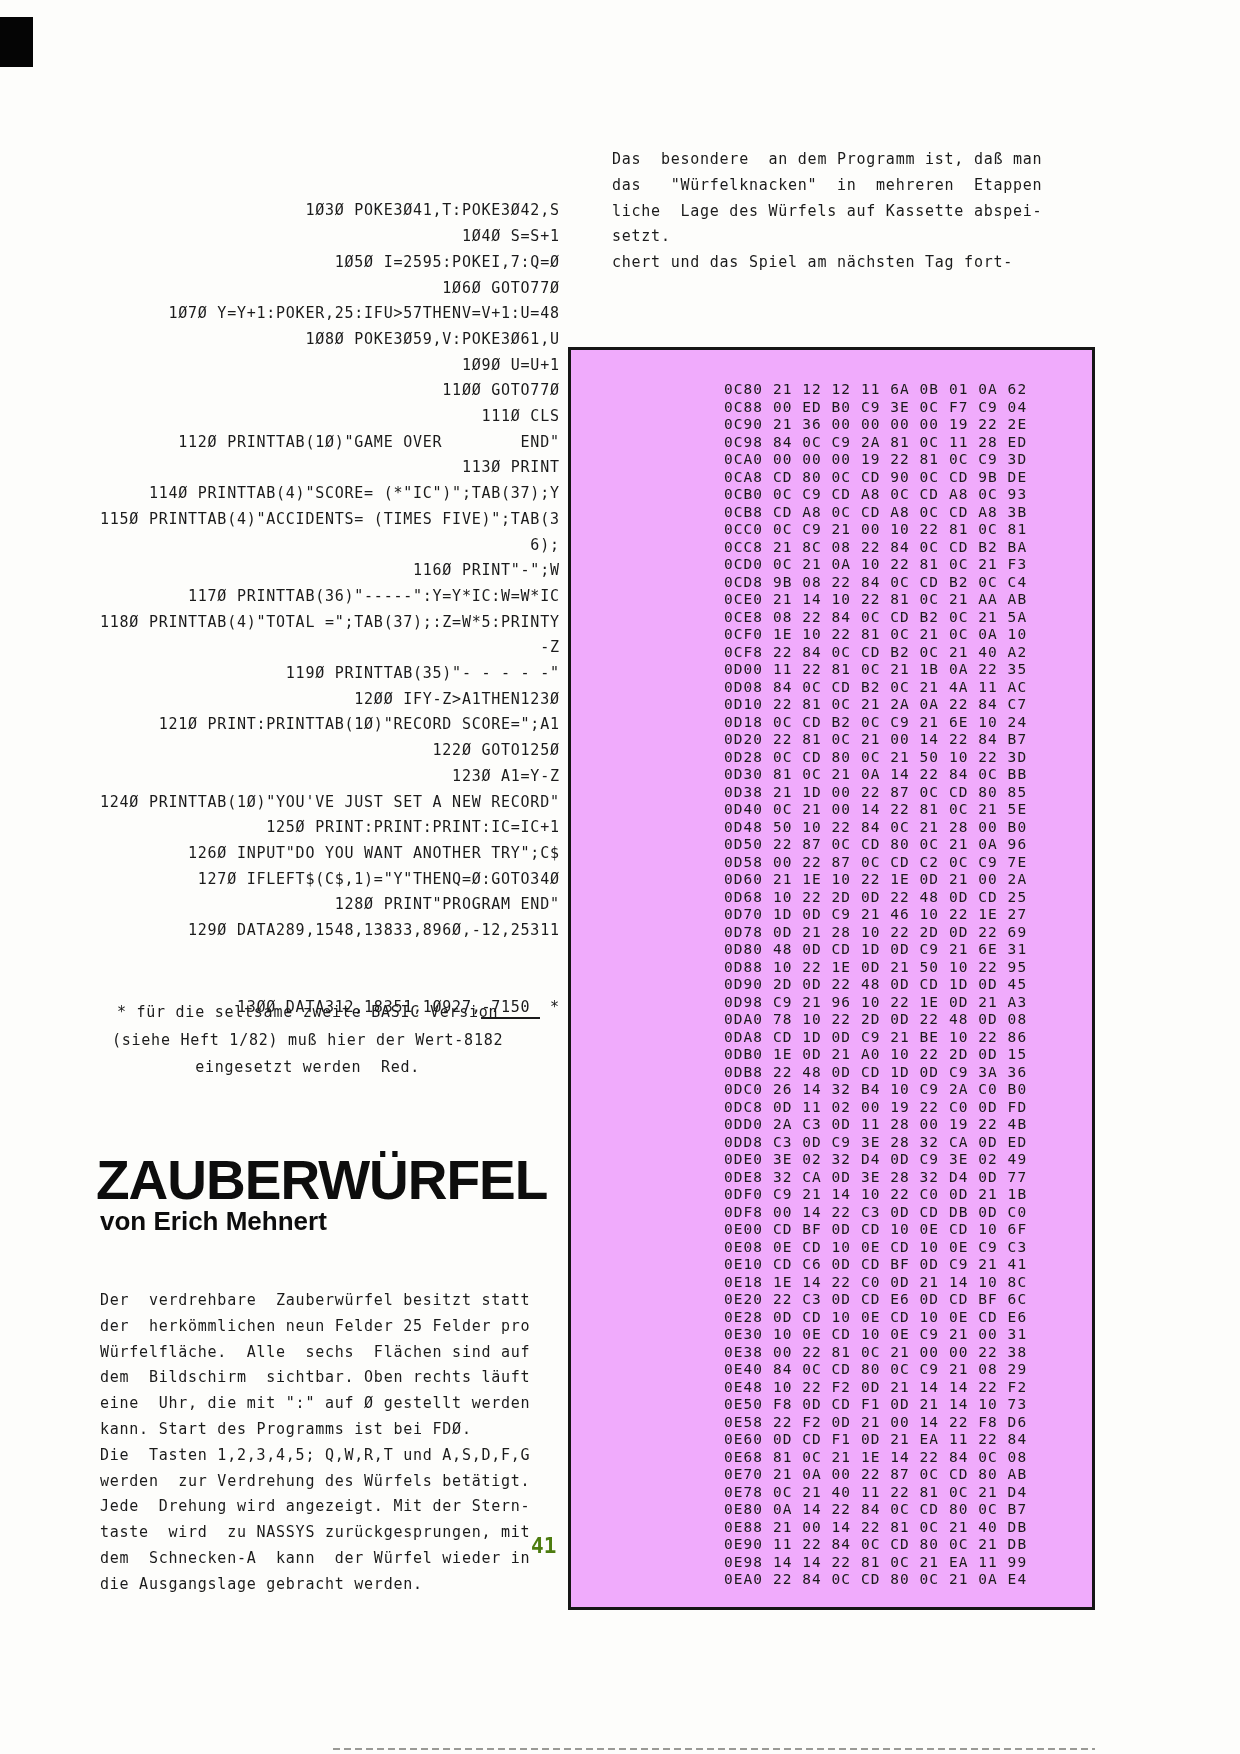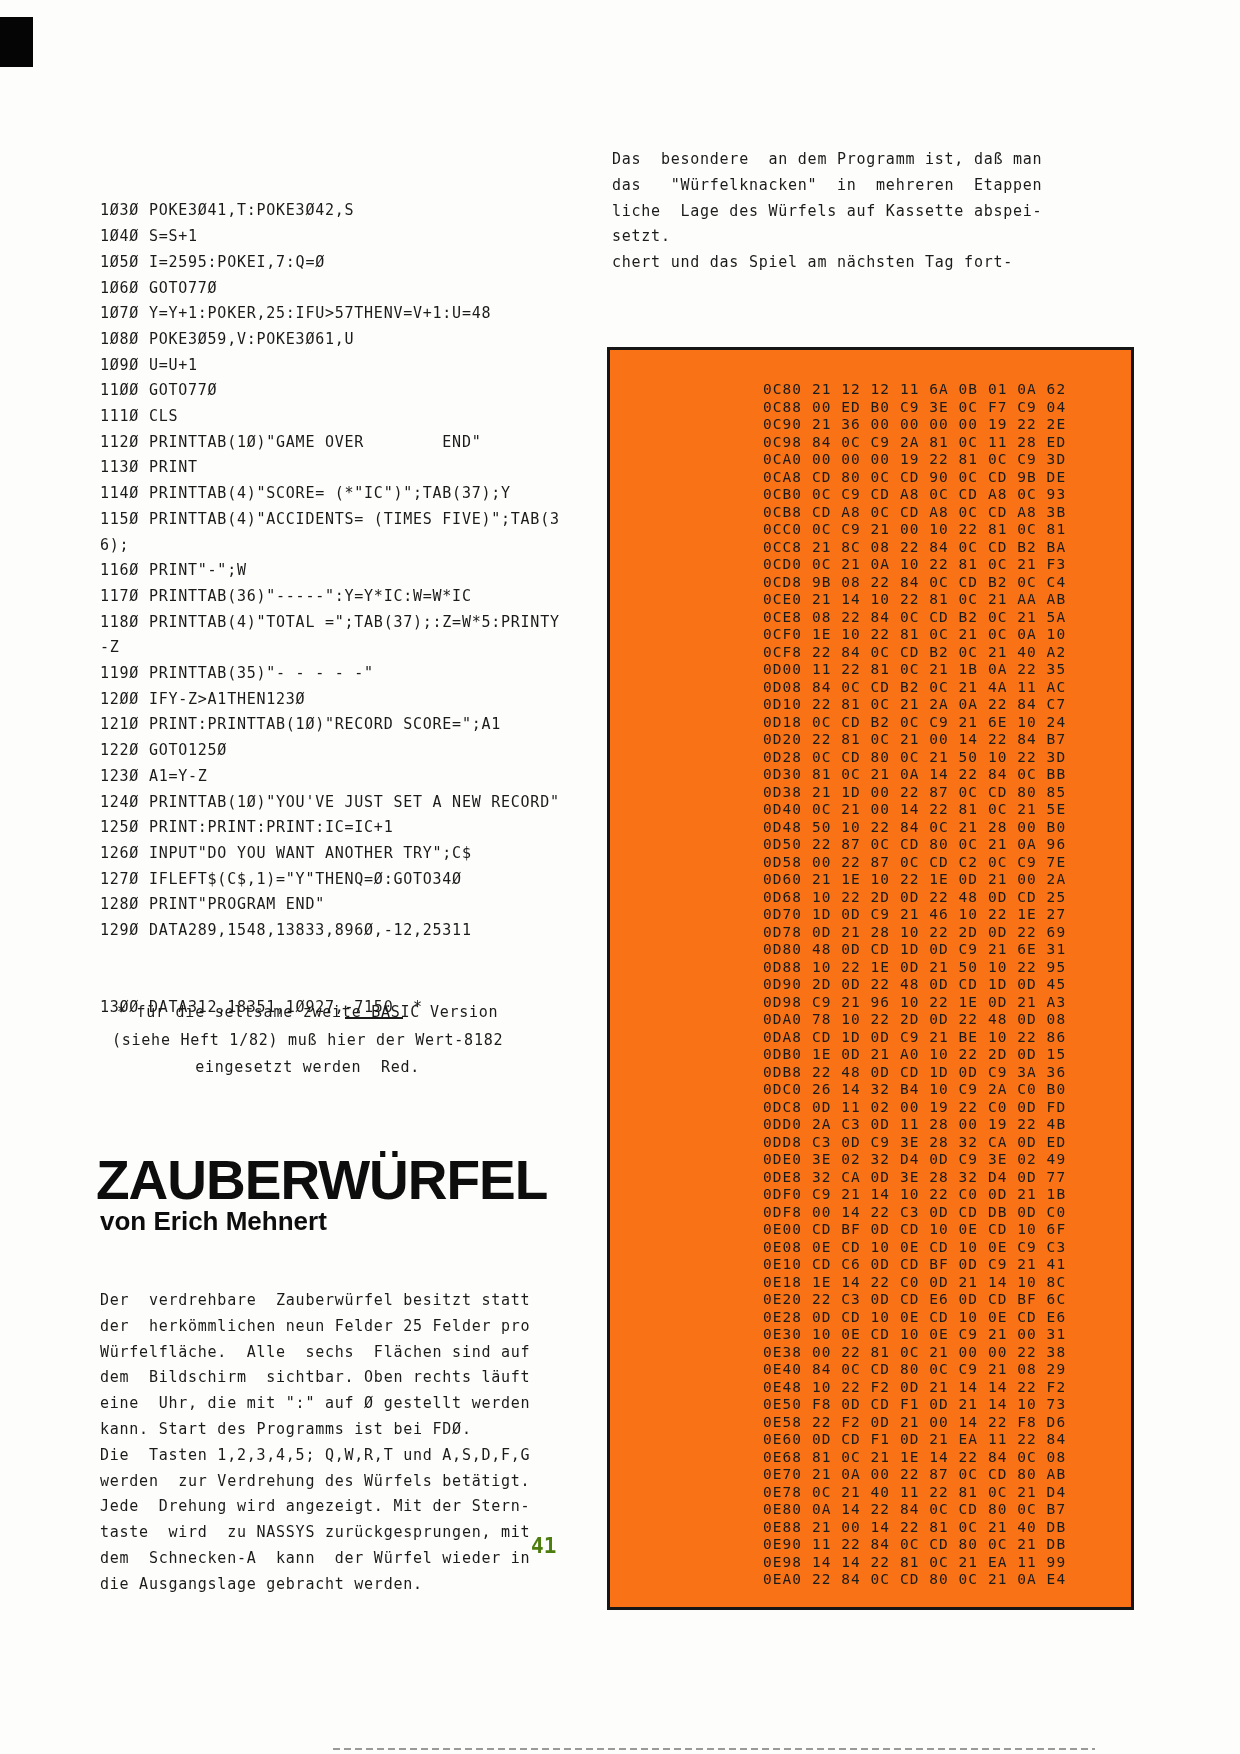--- a/index.html
+++ b/index.html
@@ -12,21 +12,21 @@
     color:#1b1b1b;
   }
   .abs { position:absolute; }
   .mono {
     font-family:"DejaVu Sans Mono", monospace;
     white-space:pre;
     color:#1b1b1b;
   }
   .listing {
     left:100px; top:147px;
-    font-size:15px; line-height:25.7px; letter-spacing:0.75px;
+    font-size:15px; line-height:25.7px; letter-spacing:0.75px;text-align:right;
   }
   .listing div, .para div { white-space:pre; }
   .u-part { border-bottom:2px solid #1b1b1b; padding-bottom:1px; }
   .footnote {
     left:112px; top:999px;
     font-size:15px; line-height:27.5px; letter-spacing:0.75px;text-align:center;
   }
   .headline {
     left:96px; top:1148px;
     font-family:"Liberation Sans", sans-serif;
@@ -44,22 +44,21 @@
     font-size:15px; line-height:25.8px; letter-spacing:0.75px;
   }
   .right-intro {
     left:612px; top:147px;
     font-size:15px; line-height:25.8px; letter-spacing:0.75px;
   }
   .hexbox {
     left:568px; top:347px;
     width:521px; height:1257px;
     border:3px solid #161616;
-    background:#f97316;
-    margin-left:39px;
+    background:#f0abfc;
   }
   .hexdump {
     position:absolute; left:153px; top:31px;
     font-size:14.5px; line-height:17.5px; letter-spacing:1.05px;
     white-space:pre;
   }
   .corner-mark {
     left:0; top:17px; width:33px; height:50px;
     background:#050505;
   }

